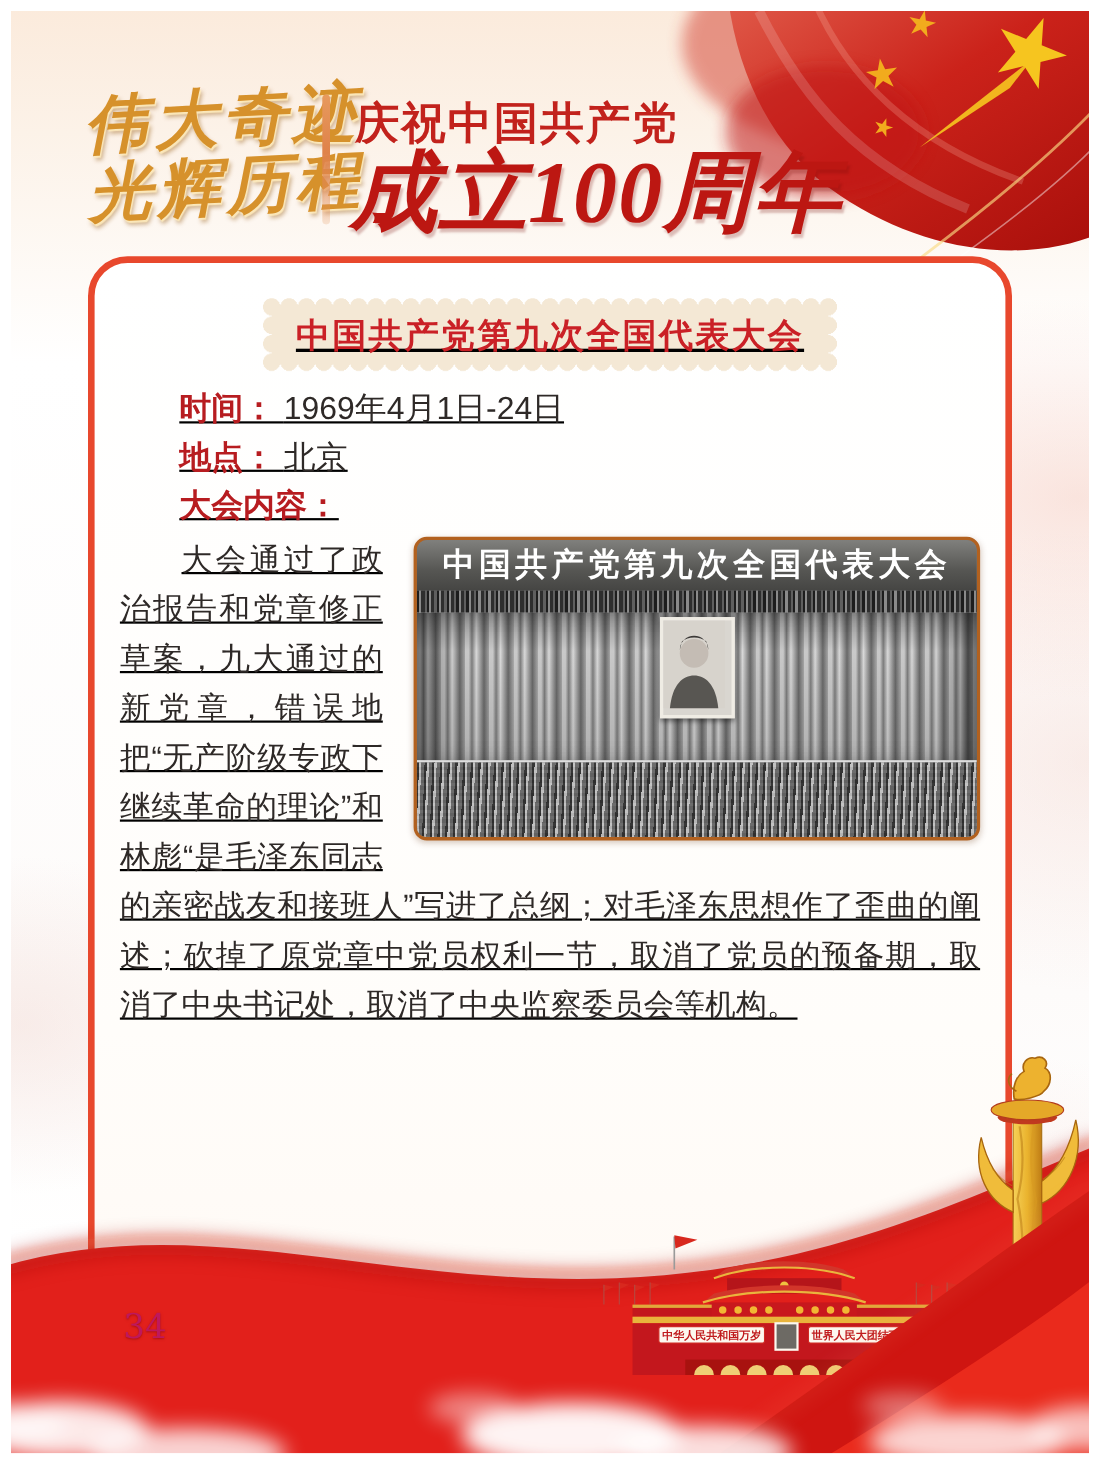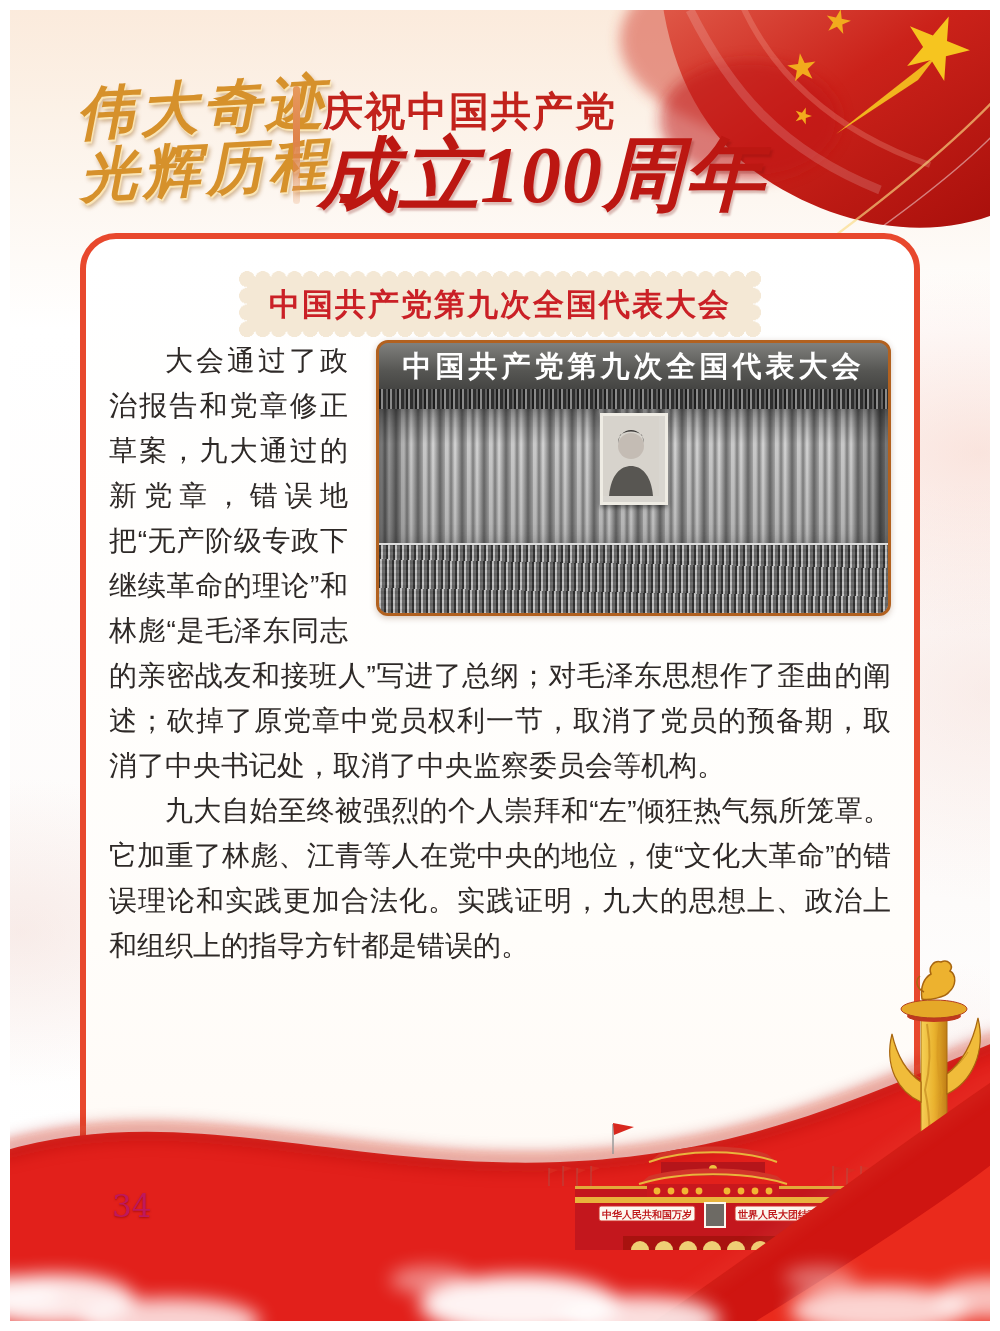--- a/index.html
+++ b/index.html
@@ -43,20 +43,21 @@
     font-style:italic;
   }
   
   .flag-svg{position:absolute;left:600px;top:0;z-index:1;}
   
   .content-box{
     position:absolute;left:80px;top:233px;width:840px;height:1012px;z-index:2;
     box-sizing:border-box;border:6px solid #e8482d;border-radius:36px;
     background:linear-gradient(180deg,#ffffff 0%,#fffdfa 70%,#fff9f4 100%);
     padding:32px 23px 0 23px;
+    text-decoration:underline;
   }
   .badge{
     margin:0 auto;display:table;
     background:#f4e8d5;
     padding:13px 30px 12px 30px;
     font-size:31px;font-weight:900;color:#ca2026;letter-spacing:2px;
     -webkit-mask:
       radial-gradient(circle 8px at 8px 8px,#000 97%,transparent) 0 0/16px 16px round,
       linear-gradient(#000 0 0) 8px 8px/calc(100% - 16px) calc(100% - 16px) no-repeat;
     mask:
@@ -154,39 +155,52 @@
     <span>伟大奇迹</span><br>
     <span>光辉历程</span>
   </div>
   <div class="hdr-divider"></div>
   <div class="hdr-subtitle">庆祝中国共产党</div>
   <div class="hdr-title">成立100周年</div>
 
   <div class="content-box">
     <div class="badge">中国共产党第九次全国代表大会</div>
 
+    <div class="meta">
+      <div class="meta-row">
+        <span class="meta-label">时间：</span>
+        <span class="meta-value">1969年4月1日-24日</span>
+      </div>
+      <div class="meta-row">
+        <span class="meta-label">地点：</span>
+        <span class="meta-value">北京</span>
+      </div>
+      <div class="meta-row">
+        <span class="meta-label">大会内容：</span>
+        <span class="meta-value"></span>
+      </div>
+    </div>
 
     <div class="body">
       <div class="photo">
         <div class="photo-banner">中国共产党第九次全国代表大会</div>
         <div class="photo-fringe"></div>
         <div class="photo-curtain">
           <div class="portrait">
             <svg width="56" height="80" viewBox="0 0 56 80">
               <rect x="0" y="0" width="56" height="80" fill="#d7d3cc"></rect>
               <circle cx="28" cy="30" r="13" fill="#c4bcb4"></circle>
               <path d="M15,27 A13,13 0 0 1 41,27 L39,19 A15,11 0 0 0 17,19 Z" fill="#3c3a38"></path>
               <path d="M6,80 C8,58 18,50 28,50 C38,50 48,58 50,80 Z" fill="#585652"></path>
             </svg>
           </div>
         </div>
         <div class="photo-audience"></div>
       </div>
       <p>大会通过了政治报告和党章修正草案，九大通过的新党章，错误地把“无产阶级专政下继续革命的理论”和林彪“是毛泽东同志的亲密战友和接班人”写进了总纲；对毛泽东思想作了歪曲的阐述；砍掉了原党章中党员权利一节，取消了党员的预备期，取消了中央书记处，取消了中央监察委员会等机构。</p>
-      <p>九大自始至终被强烈的个人崇拜和“左”倾狂热气氛所笼罩。它加重了林彪、江青等人在党中央的地位，使“文化大革命”的错误理论和实践更加合法化。实践证明，九大的思想上、政治上和组织上的指导方针都是错误的。</p>
     </div>
   </div>
 
   <svg class="wave-back" width="1000" height="331" viewBox="0 0 1000 331">
     <defs>
       <filter id="blur8" x="-40%" y="-40%" width="180%" height="180%">
           <feGaussianBlur stdDeviation="8"></feGaussianBlur>
         </filter>
       <filter id="blur4" x="-40%" y="-40%" width="180%" height="180%">
           <feGaussianBlur stdDeviation="4"></feGaussianBlur>

